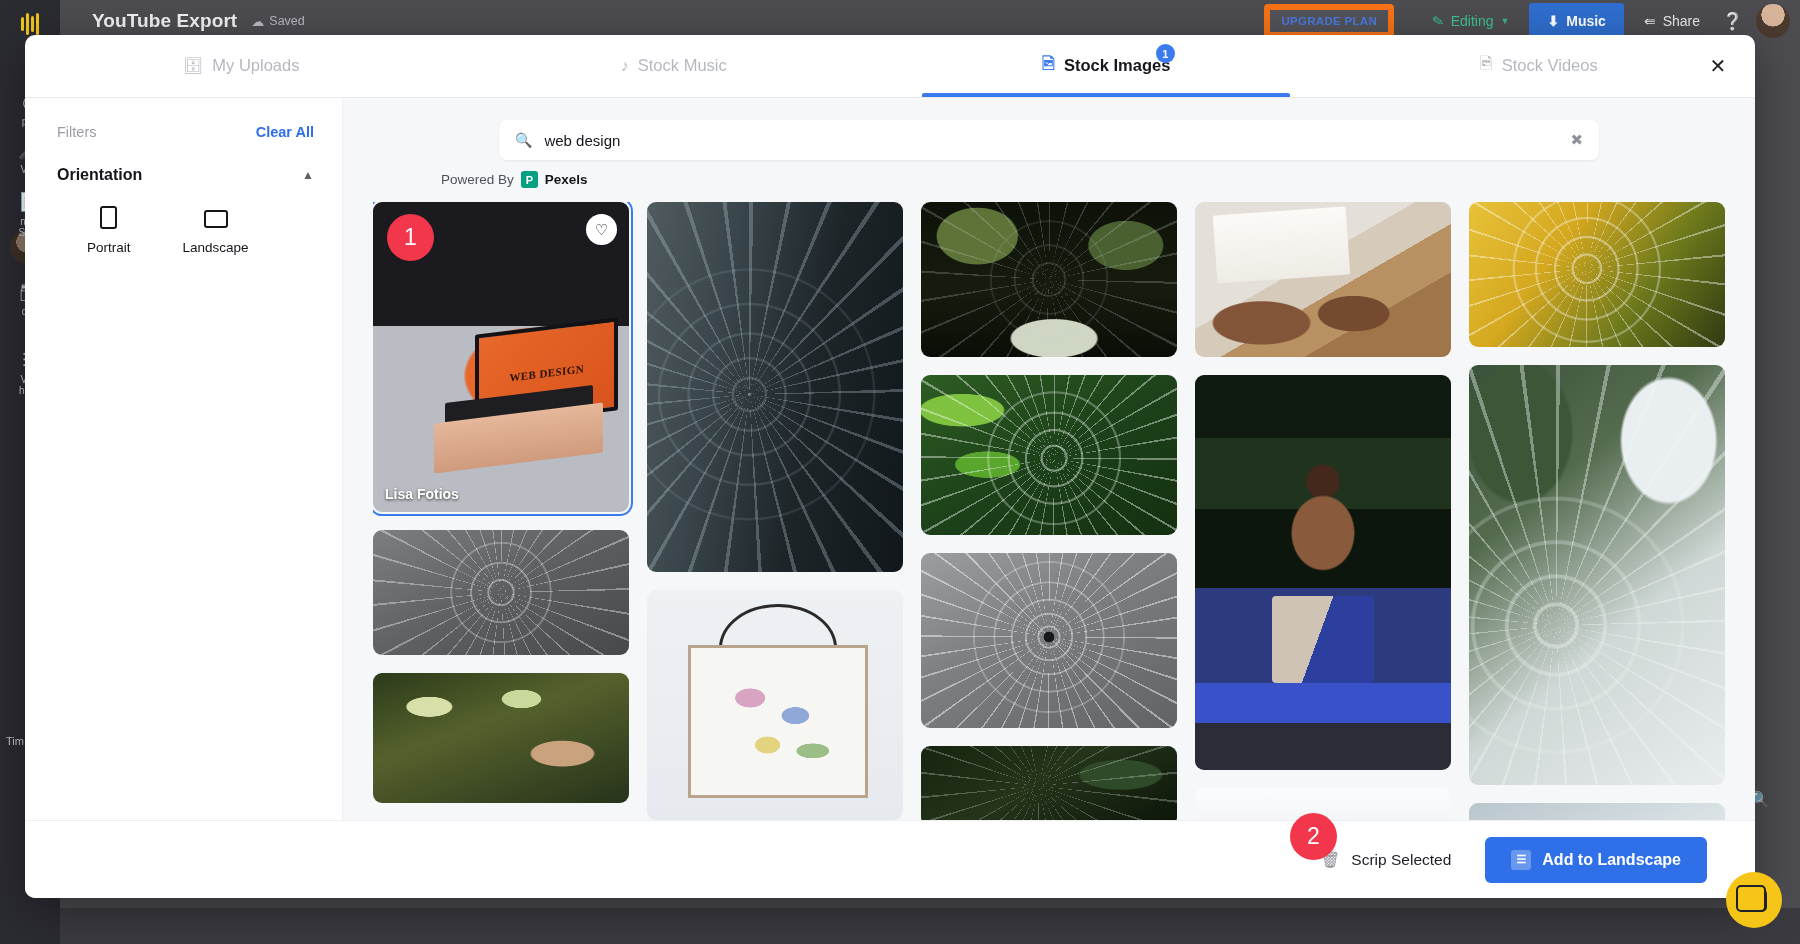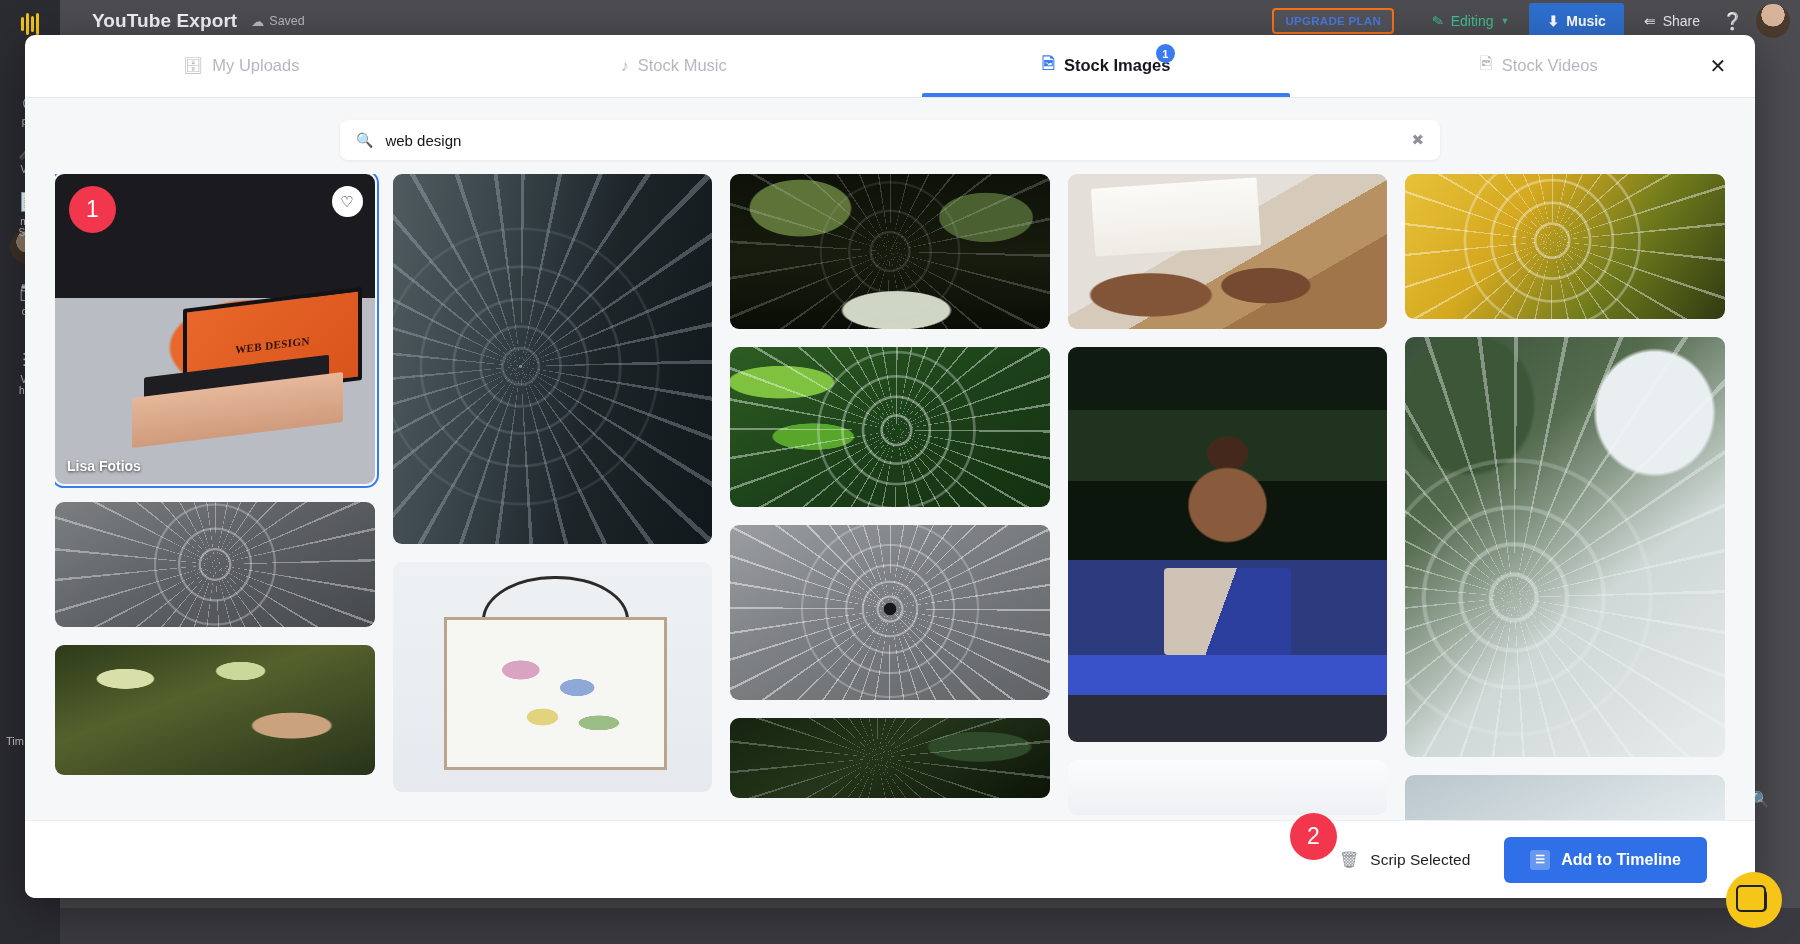--- a/index.html
+++ b/index.html
@@ -50,21 +50,21 @@
     margin-left: 14px; display:flex; align-items:center; gap:5px;
     color:#b9b9c0; font-size: 12.5px;
   }
   #saved-chip .cloud { font-size: 13px; }
 
   #topbar-right {
     margin-left:auto; display:flex; align-items:center; gap: 0;
     height: 42px; padding-right: 10px;
   }
   #upgrade-plan {
-    border: 2px solid #f97316; color:#4b7ae0; background: #53535a;
+    border: 6px solid #f97316; color:#4b7ae0; background: #53535a;
     font-size: 11.5px; font-weight: 700; letter-spacing:.3px;
     padding: 5px 11px; border-radius: 4px; margin-right: 22px;
   }
   .tb-btn {
     display:flex; align-items:center; gap:7px; height: 42px;
     padding: 0 16px; font-size: 14px; color: #e6e6ea;
   }
   #editing-btn { color: #3ec28f; }
   #editing-btn .pencil { color:#3ec28f; font-size: 14px; transform: rotate(-12deg); }
   #editing-btn .caret { font-size: 9px; opacity:.85; }
@@ -489,30 +489,55 @@
     </div>
     <div class="tab">
       <span class="tab-icon">🖻</span>
       <span>Stock Videos</span>
     </div>
     <div id="modal-close">✕</div>
   </div>
 
   <div id="modal-body">
 
+    <div id="filters-panel">
+      <div id="filters-head">
+        <span id="filters-title">Filters</span>
+        <span id="clear-all">Clear All</span>
+      </div>
+      <div id="orientation-head">
+        <span id="orientation-title">Orientation</span>
+        <span id="orientation-chevron">▲</span>
+      </div>
+      <div id="orientation-opts">
+        <div class="orient-opt portrait">
+          <div class="orient-shape"></div>
+          <div class="orient-label">Portrait</div>
+        </div>
+        <div class="orient-opt landscape">
+          <div class="orient-shape"></div>
+          <div class="orient-label">Landscape</div>
+        </div>
+      </div>
+    </div>
 
     <div id="results">
       <div id="search-row">
         <div id="search-box">
           <span id="search-icon">🔍</span>
           <input id="search-input" value="web design" style="">
           <span id="search-clear">✖</span>
         </div>
       </div>
 
+      <div id="powered-row">
+        <span>Powered By</span>
+        <span id="pexels-logo">P</span>
+        <span id="pexels-name">Pexels</span>
+      </div>
 
       <div id="grid">
 
         <div class="grid-col">
           <div class="card selected" style="height:310px">
             <div class="photo ph-laptop">
               <div class="screen">WEB DESIGN</div>
               <div class="keys"></div>
               <div class="base"></div>
             </div>
@@ -581,20 +606,20 @@
   </div>
 
   <div id="modal-footer">
     <div id="clear-selected">
       <span id="trash-icon">🗑</span>
       <span>Scrip Selected</span>
     </div>
     <div id="marker-2">2</div>
     <div id="add-to-timeline">
       <span id="timeline-icon">☰</span>
-      <span>Add to Timeline</span>
+      <span>Add to Landscape</span>
     </div>
   </div>
 </div>
 
 <div id="chat-widget">
   <div id="chat-icon-shape"></div>
 </div>
 
 </body></html>

